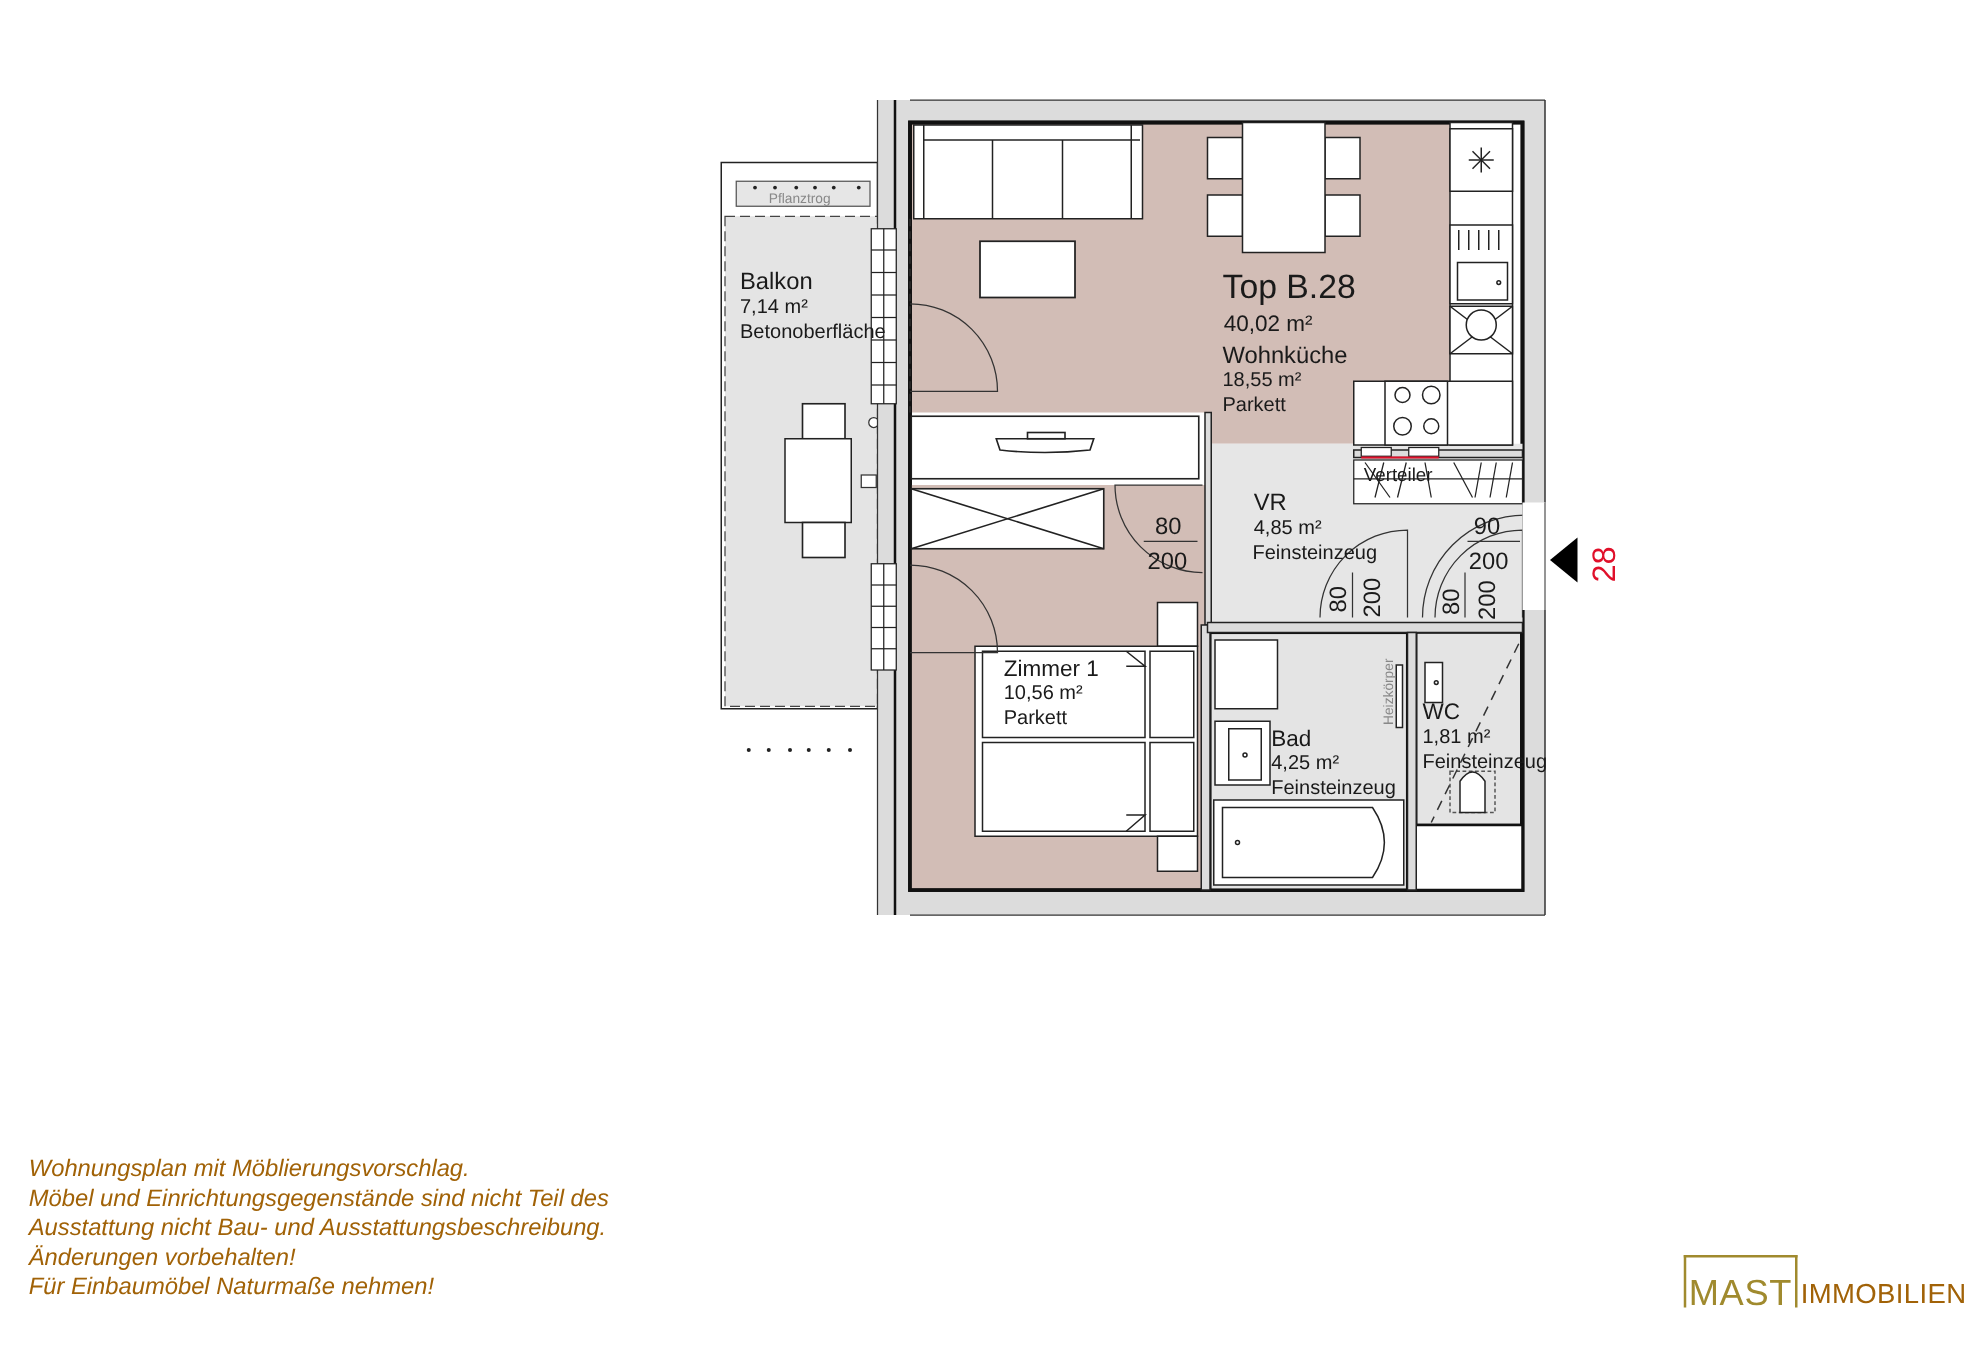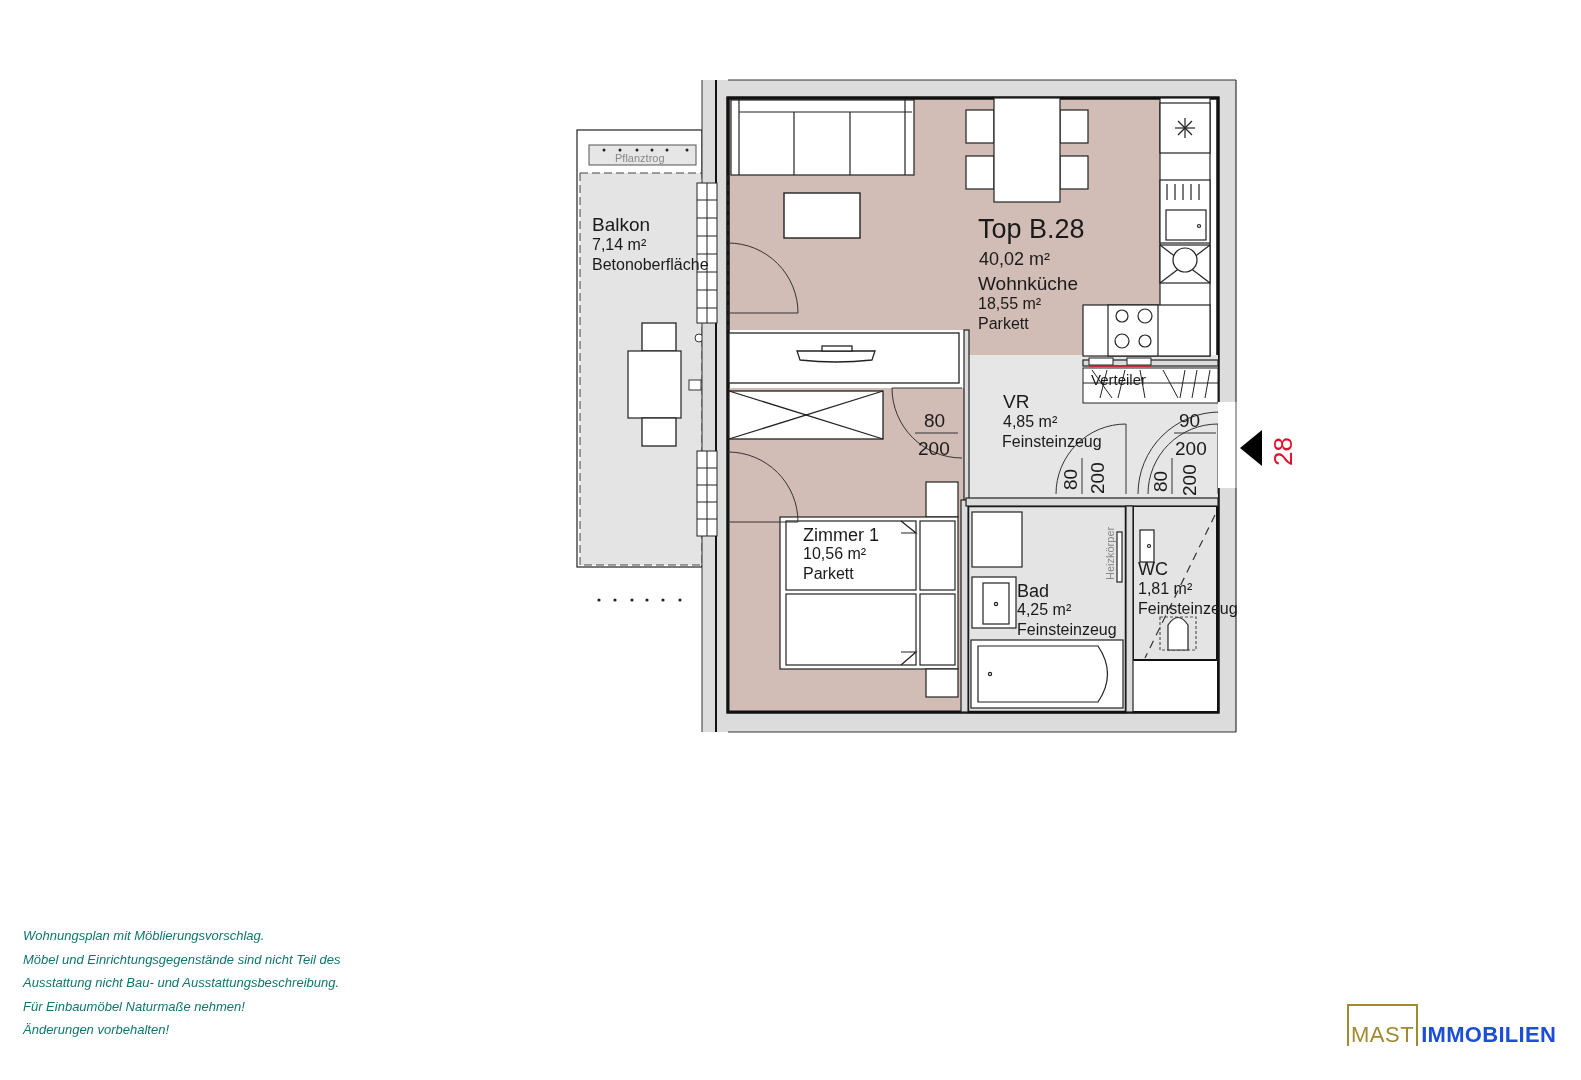--- a/index.html
+++ b/index.html
@@ -1,24 +1,24 @@
 <!DOCTYPE html>
 <html><head>
 <meta charset="utf-8">
 <style>
   html, body { margin:0; padding:0; background:#ffffff; }
   body { width:1581px; height:1080px; position:relative; overflow:hidden; font-family:"Liberation Sans", sans-serif; }
   #plan { position:absolute; left:0; top:0; width:1581px; height:1080px; }
   .lbl { font-family:"Liberation Sans", sans-serif; fill:#1a1a1a; }
-  .disclaimer { position:absolute; left:23px; top:924px; font-family:"Liberation Sans", sans-serif; font-style:italic; font-size:13px; line-height:23.5px; color:#0f766e; }
+  .disclaimer { position:absolute; left:23px; top:924px; font-family:"Liberation Sans", sans-serif; font-style:italic; font-size:19px; line-height:23.5px; color:#a16207; }
   .disclaimer div { white-space:nowrap; }
   .logo { position:absolute; left:1347px; top:1004px; height:42px; display:flex; align-items:flex-end; }
   .logo .box { border:2px solid #a08a2e; border-right:2px solid #a08a2e; border-bottom:none; padding:14px 2px 0 2px; height:26px; display:flex; align-items:flex-end; }
-  .logo .mast { color:#a08a2e; font-size:22px; letter-spacing:0.5px; font-family:"Liberation Sans", sans-serif; line-height:22px; }
-  .logo .immo { color:#1d4ed8; font-size:22px; letter-spacing:0.3px; font-family:"Liberation Sans", sans-serif; line-height:22px; margin-left:3px; font-weight:700; }
+  .logo .mast { color:#a08a2e; font-size:29px; letter-spacing:0.5px; font-family:"Liberation Sans", sans-serif; line-height:22px; }
+  .logo .immo { color:#a16207; font-size:22px; letter-spacing:0.3px; font-family:"Liberation Sans", sans-serif; line-height:22px; margin-left:3px; font-weight:400; }
 </style>
 </head>
 <body>
 
 <svg id="plan" viewBox="0 0 1581 1080" xmlns="http://www.w3.org/2000/svg">
 
   <g>
     <rect x="577" y="130" width="125" height="437" fill="#fff" stroke="#222" stroke-width="1.2"></rect>
     <rect x="580" y="173" width="122" height="392" fill="#e4e4e4" stroke="#444" stroke-width="1" stroke-dasharray="8 4"></rect>
     <rect x="589" y="145" width="107" height="20" fill="#e6e6e6" stroke="#555" stroke-width="1"></rect>
@@ -264,22 +264,22 @@
     <text x="1091" y="385" font-size="15">Verteiler</text>
     <text transform="translate(1114,580) rotate(-90)" font-size="11" fill="#888">Heizkörper</text>
     <text transform="translate(1292,466) rotate(-90)" font-size="26" fill="#e0102a">28</text>
   </g>
 </svg>
 
 <div class="disclaimer">
   <div>Wohnungsplan mit Möblierungsvorschlag.</div>
   <div>Möbel und Einrichtungsgegenstände sind nicht Teil des</div>
   <div>Ausstattung nicht Bau- und Ausstattungsbeschreibung.</div>
+  <div>Änderungen vorbehalten!</div>
   <div>Für Einbaumöbel Naturmaße nehmen!</div>
-  <div>Änderungen vorbehalten!</div>
 </div>
 
 <div class="logo">
   <div class="box">
     <span class="mast">MAST</span>
   </div>
   <span class="immo">IMMOBILIEN</span>
 </div>
 
 </body></html>

